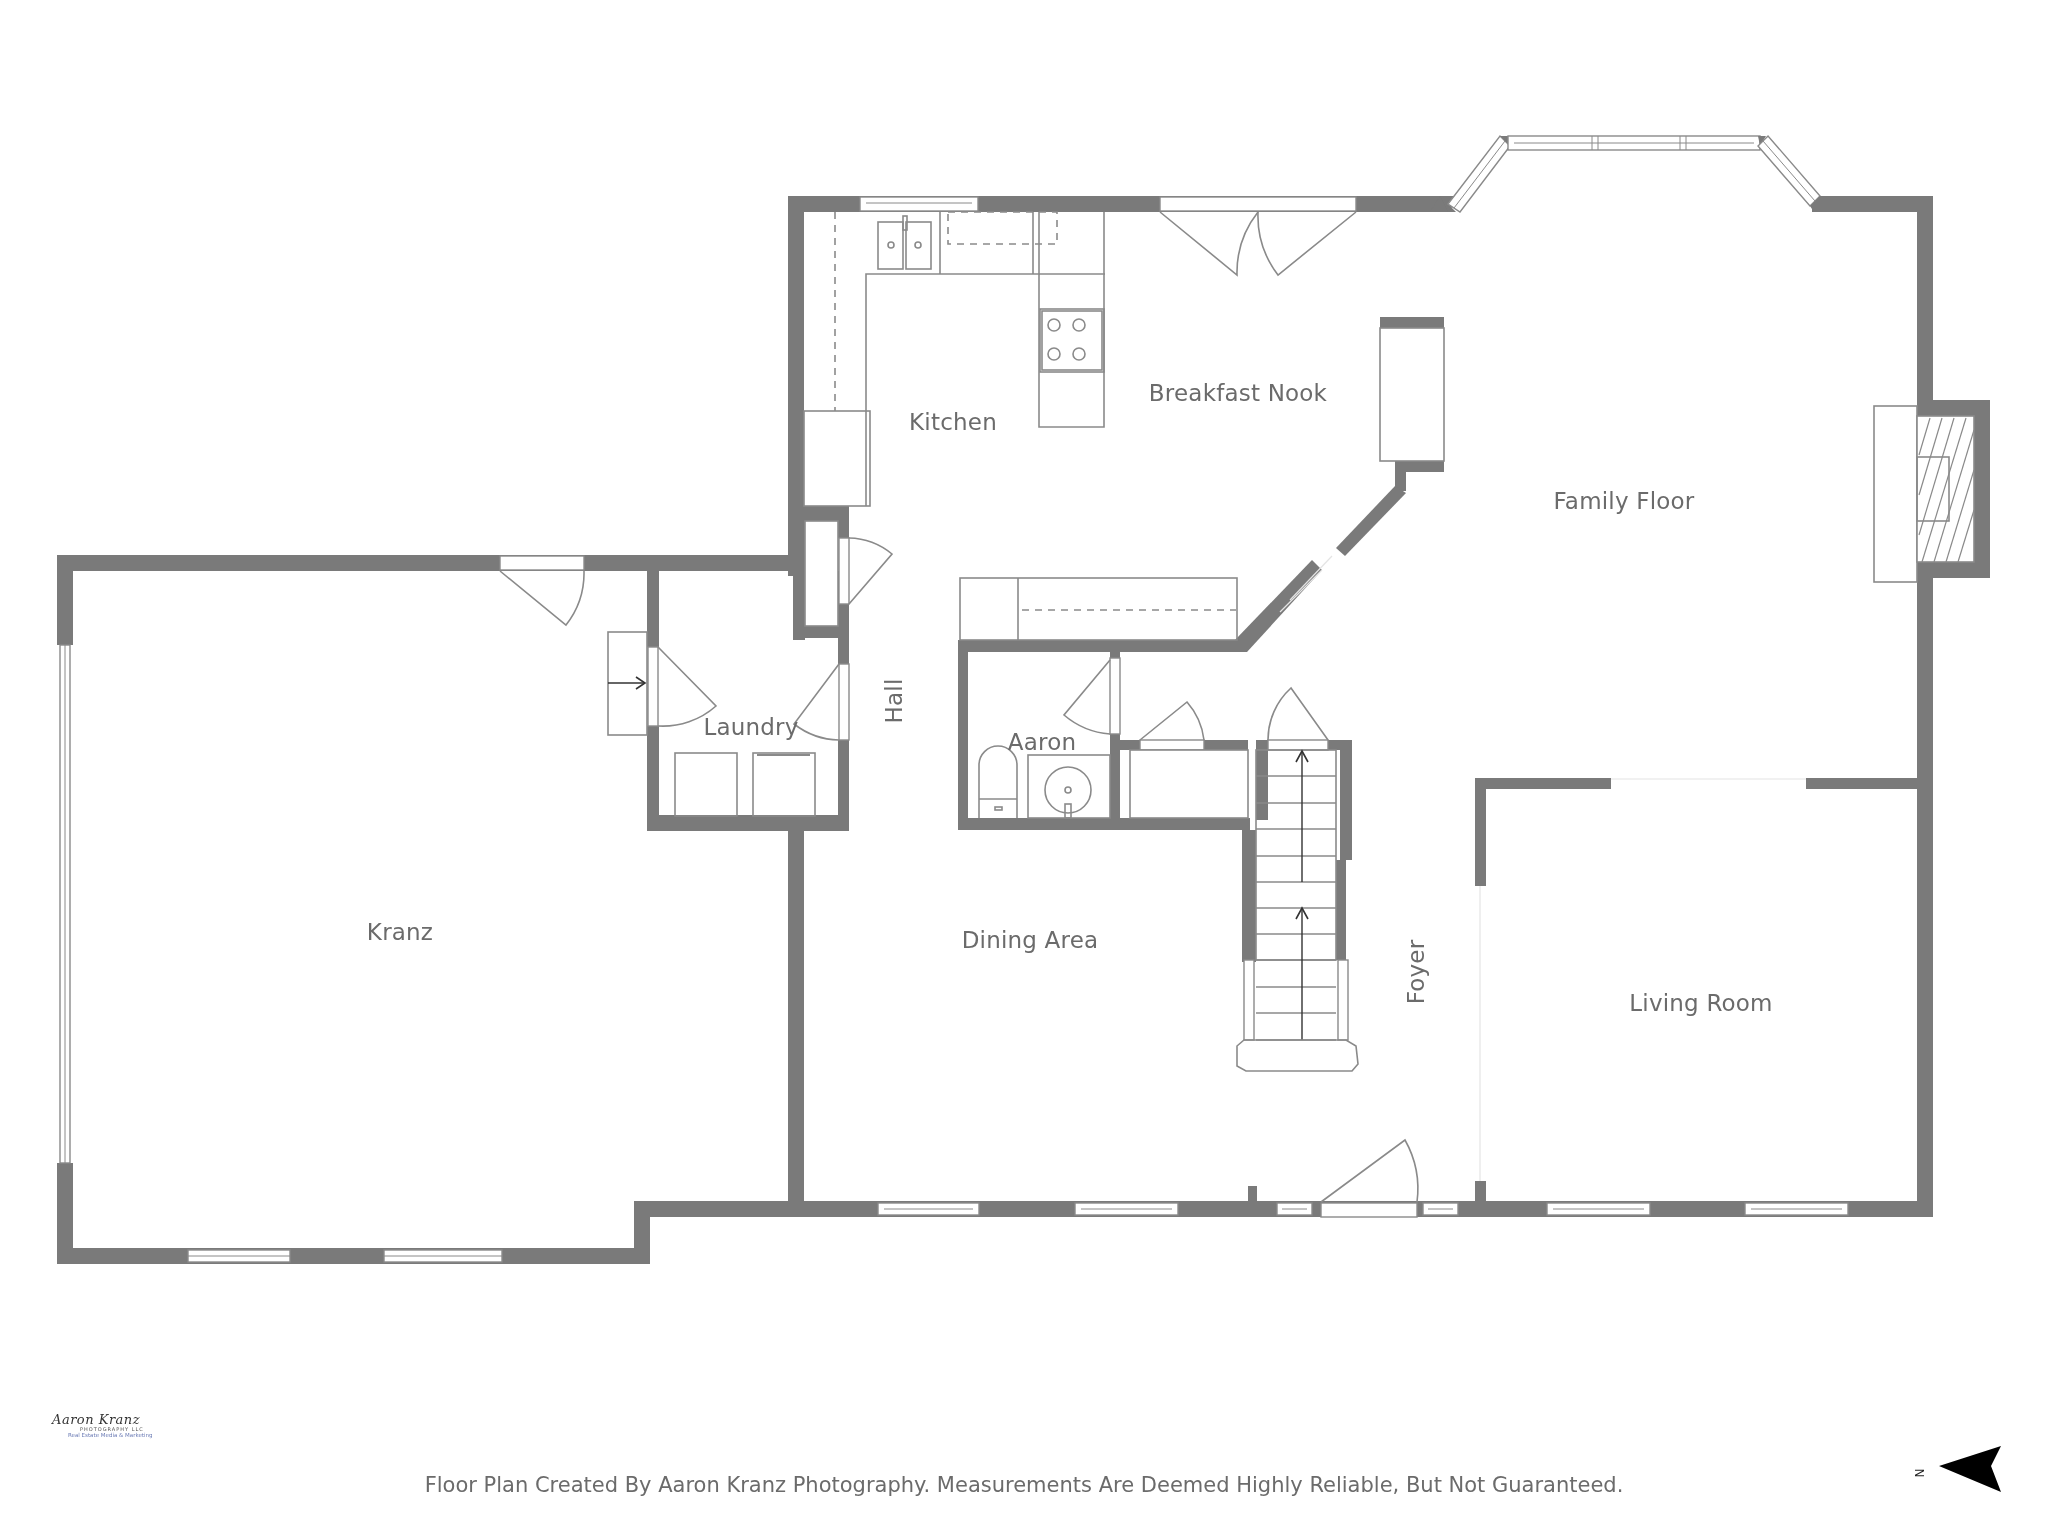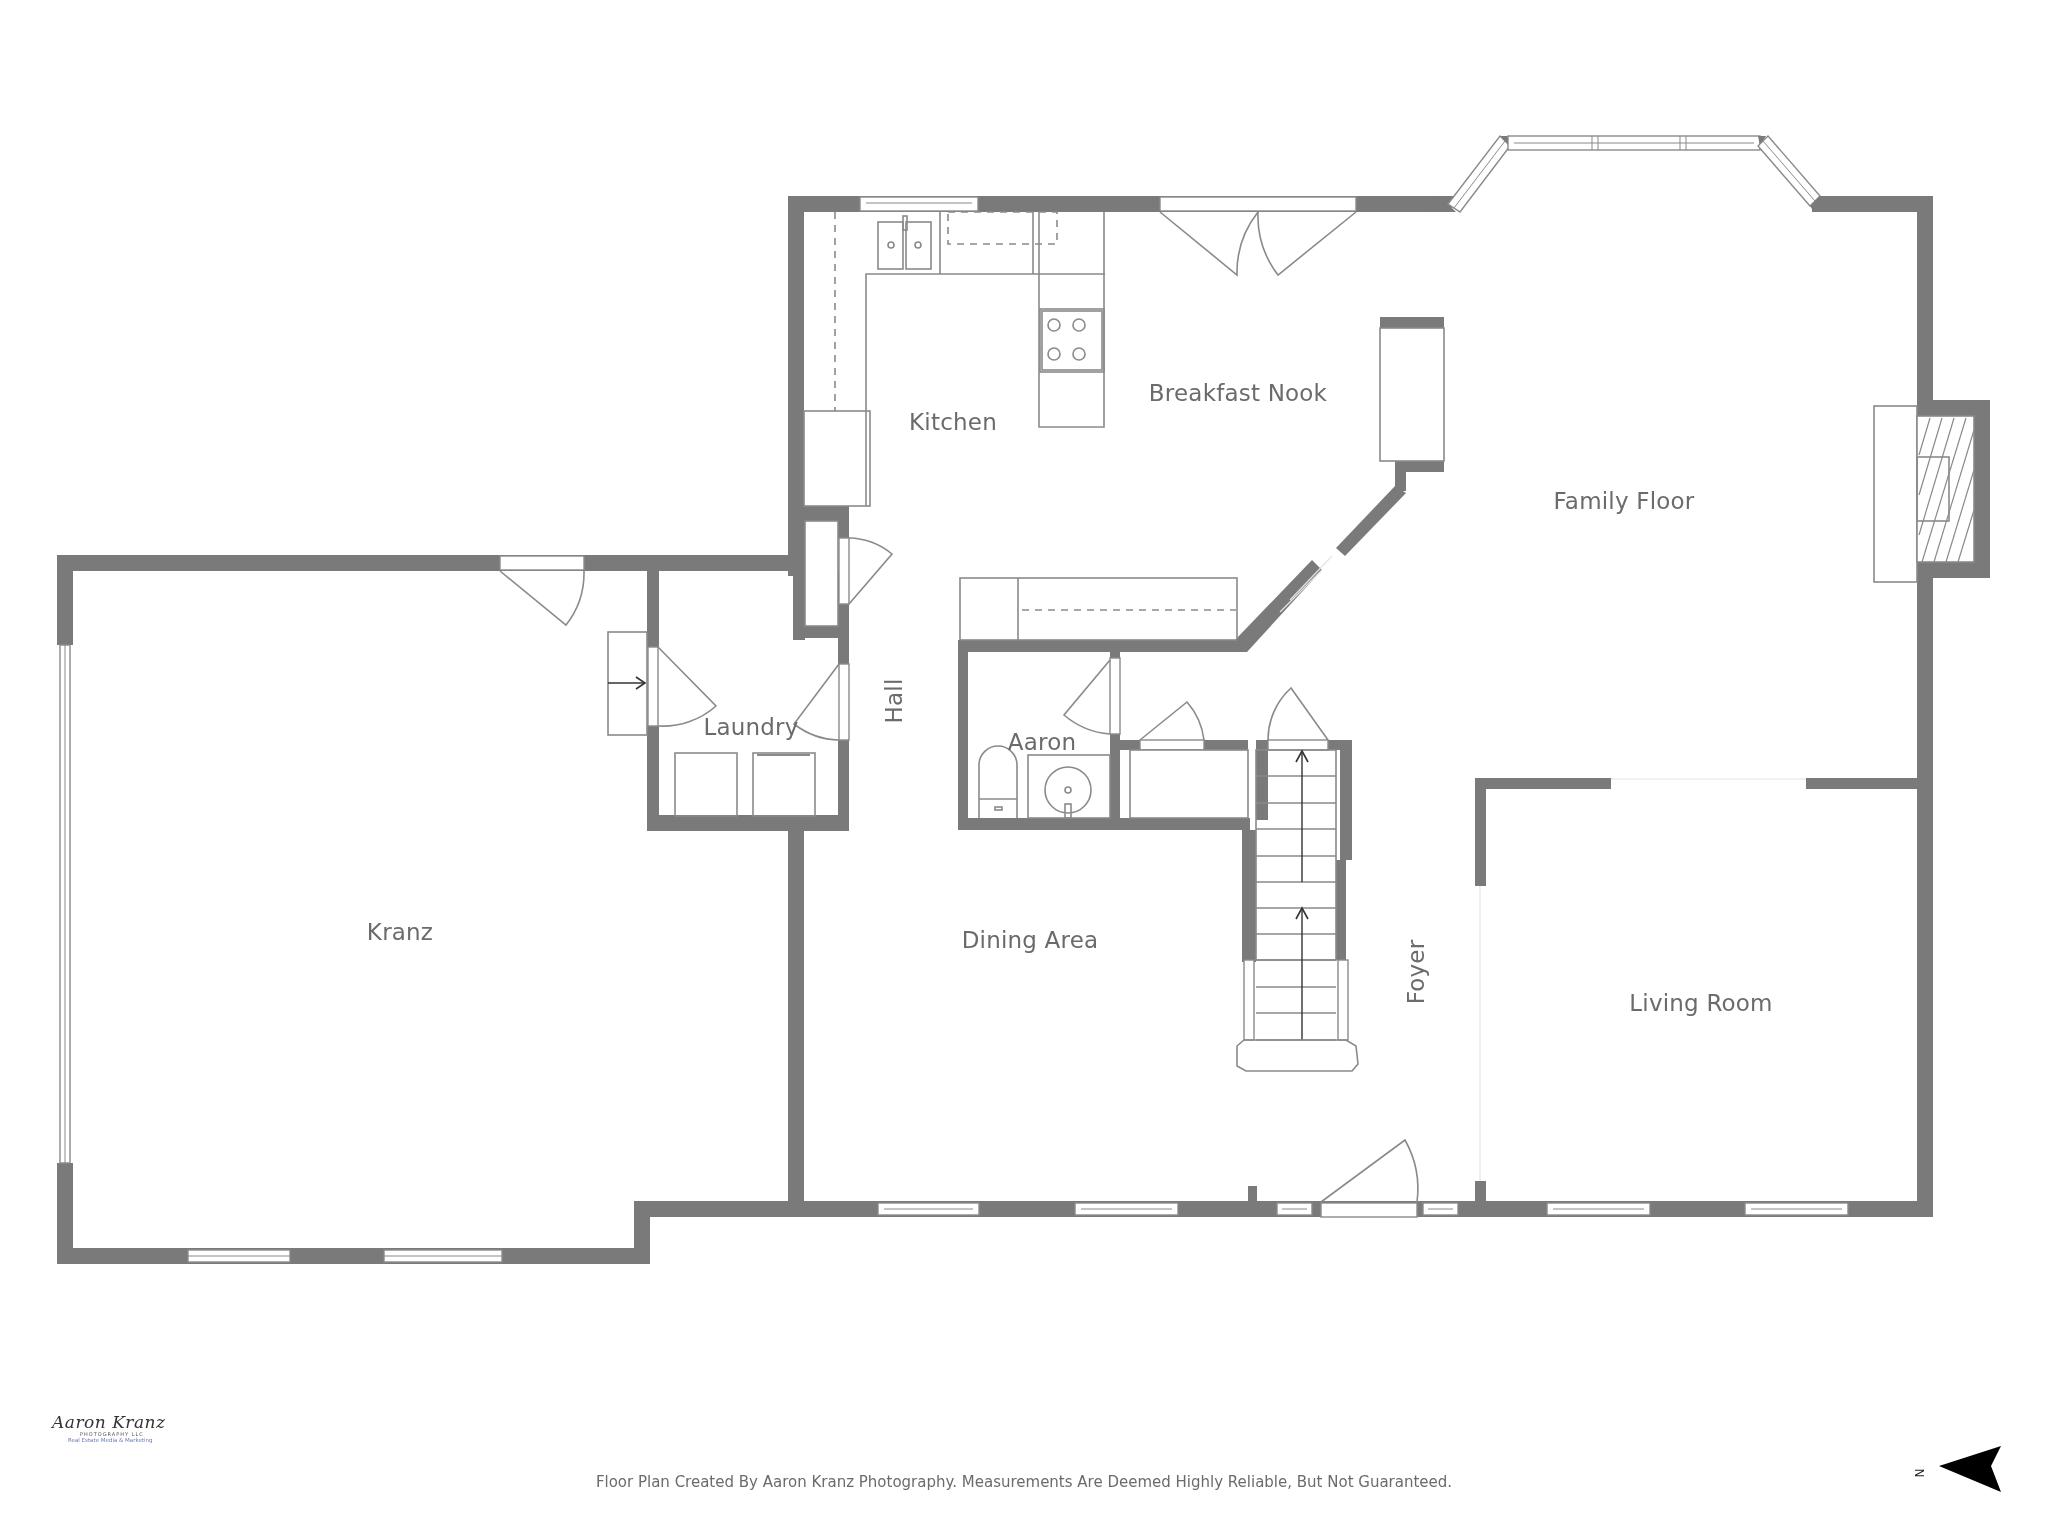--- a/index.html
+++ b/index.html
@@ -6,23 +6,23 @@
   body { width: 2048px; height: 1536px; position: relative; overflow: hidden; font-family: "DejaVu Sans", sans-serif; }
   #plan { position: absolute; left: 0; top: 0; width: 2048px; height: 1536px; }
   .wall { fill: #7a7a7a; }
   .thin { fill: none; stroke: #8a8a8a; stroke-width: 1.6; }
   .thin-w { fill: #ffffff; stroke: #8a8a8a; stroke-width: 1.6; }
   .dash { fill: none; stroke: #8a8a8a; stroke-width: 1.6; stroke-dasharray: 7 6; }
   .win { fill: #ffffff; stroke: #8a8a8a; stroke-width: 1.4; }
   .arrow { fill: none; stroke: #333; stroke-width: 1.6; }
   .room-label { position: absolute; color: #6b6b6b; font-family: "DejaVu Sans", sans-serif; font-size: 23px; white-space: nowrap; transform: translate(-50%, -50%); letter-spacing: 0.2px; }
   .room-label.vertical { transform: translate(-50%, -50%) rotate(-90deg); }
-  .footer { position: absolute; left: 0; width: 2048px; top: 1473px; text-align: center; color: #6b6b6b; font-family: "DejaVu Sans", sans-serif; font-size: 15px; }
+  .footer { position: absolute; left: 0; width: 2048px; top: 1473px; text-align: center; color: #6b6b6b; font-family: "DejaVu Sans", sans-serif; font-size: 21px; }
   .logo { position: absolute; left: 52px; top: 1412px; width: 120px; }
-  .logo-script { font-family: "DejaVu Serif", serif; font-style: italic; font-size: 17px; color: #333; letter-spacing: 0.5px; }
+  .logo-script { font-family: "DejaVu Serif", serif; font-style: italic; font-size: 13px; color: #333; letter-spacing: 0.5px; }
   .logo-sub { font-size: 5px; color: #555; letter-spacing: 1px; margin-left: 28px; margin-top: -1px; }
   .logo-tag { font-size: 5.5px; color: #6b7bb5; margin-left: 16px; }
   .compass { position: absolute; left: 1915px; top: 1444px; width: 90px; height: 60px; }
   .compass-n { position: absolute; left: 0; top: 22px; font-size: 12px; color: #222; transform: rotate(90deg); font-family: "DejaVu Sans", sans-serif; }
 </style>
 </head>
 <body>
 
 <svg id="plan" viewBox="0 0 2048 1536" xmlns="http://www.w3.org/2000/svg">
 

